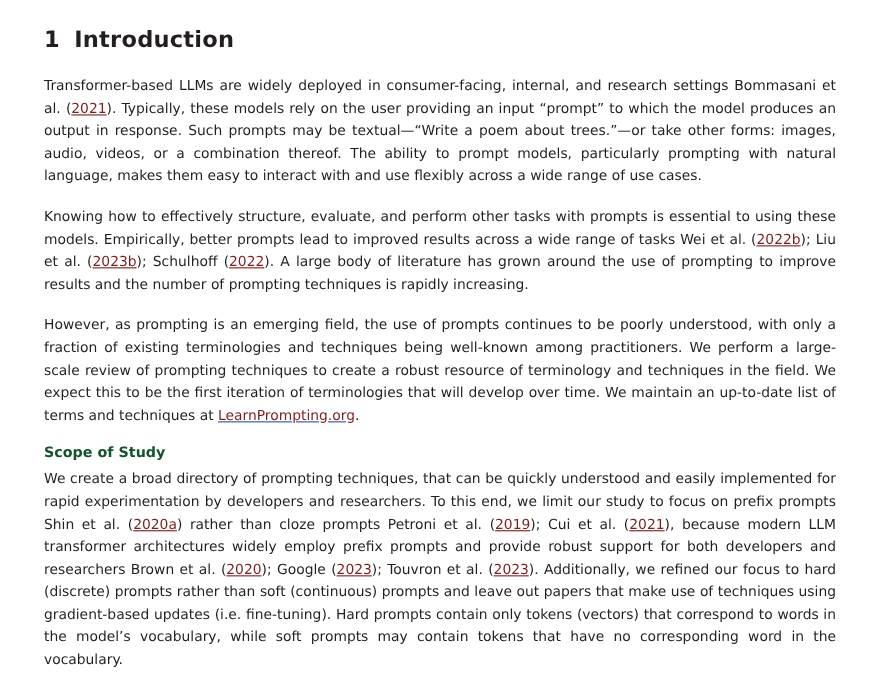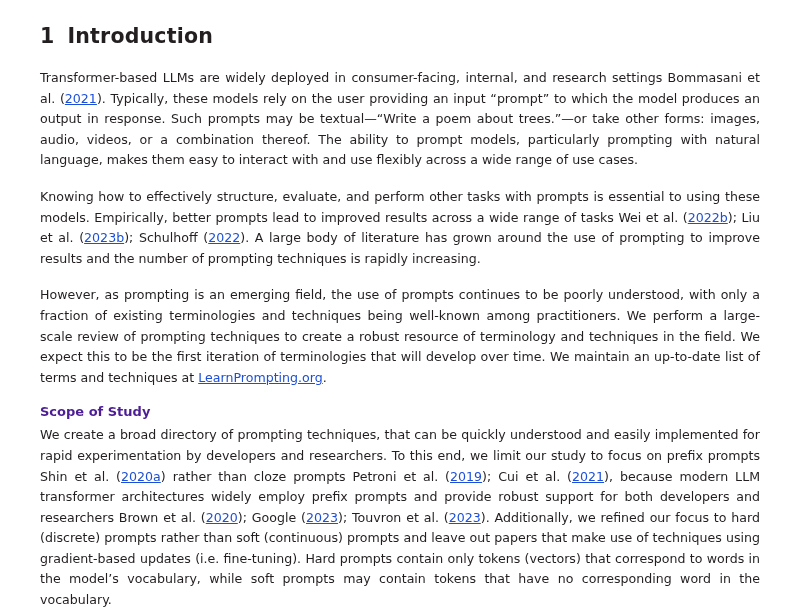--- a/index.html
+++ b/index.html
@@ -42,24 +42,24 @@
     color: #231f20;
     hyphens: manual;
   }
   p.body.tight {
     margin-bottom: 13px;
   }
   h3.subhead {
     font-size: 13px;
     font-weight: bold;
     margin: 4px 0 6px 0;
-    color: #4c1d95;
+    color: #14532d;
   }
   a.cite, a.link {
-    color: #1d4ed8;
+    color: #7f1d1d;
     text-decoration: underline;
     text-decoration-color: #2b50a8;
     cursor: pointer;
   }
   a.cite {
     text-decoration: underline;
   }
 </style>
 </head>
 <body>

